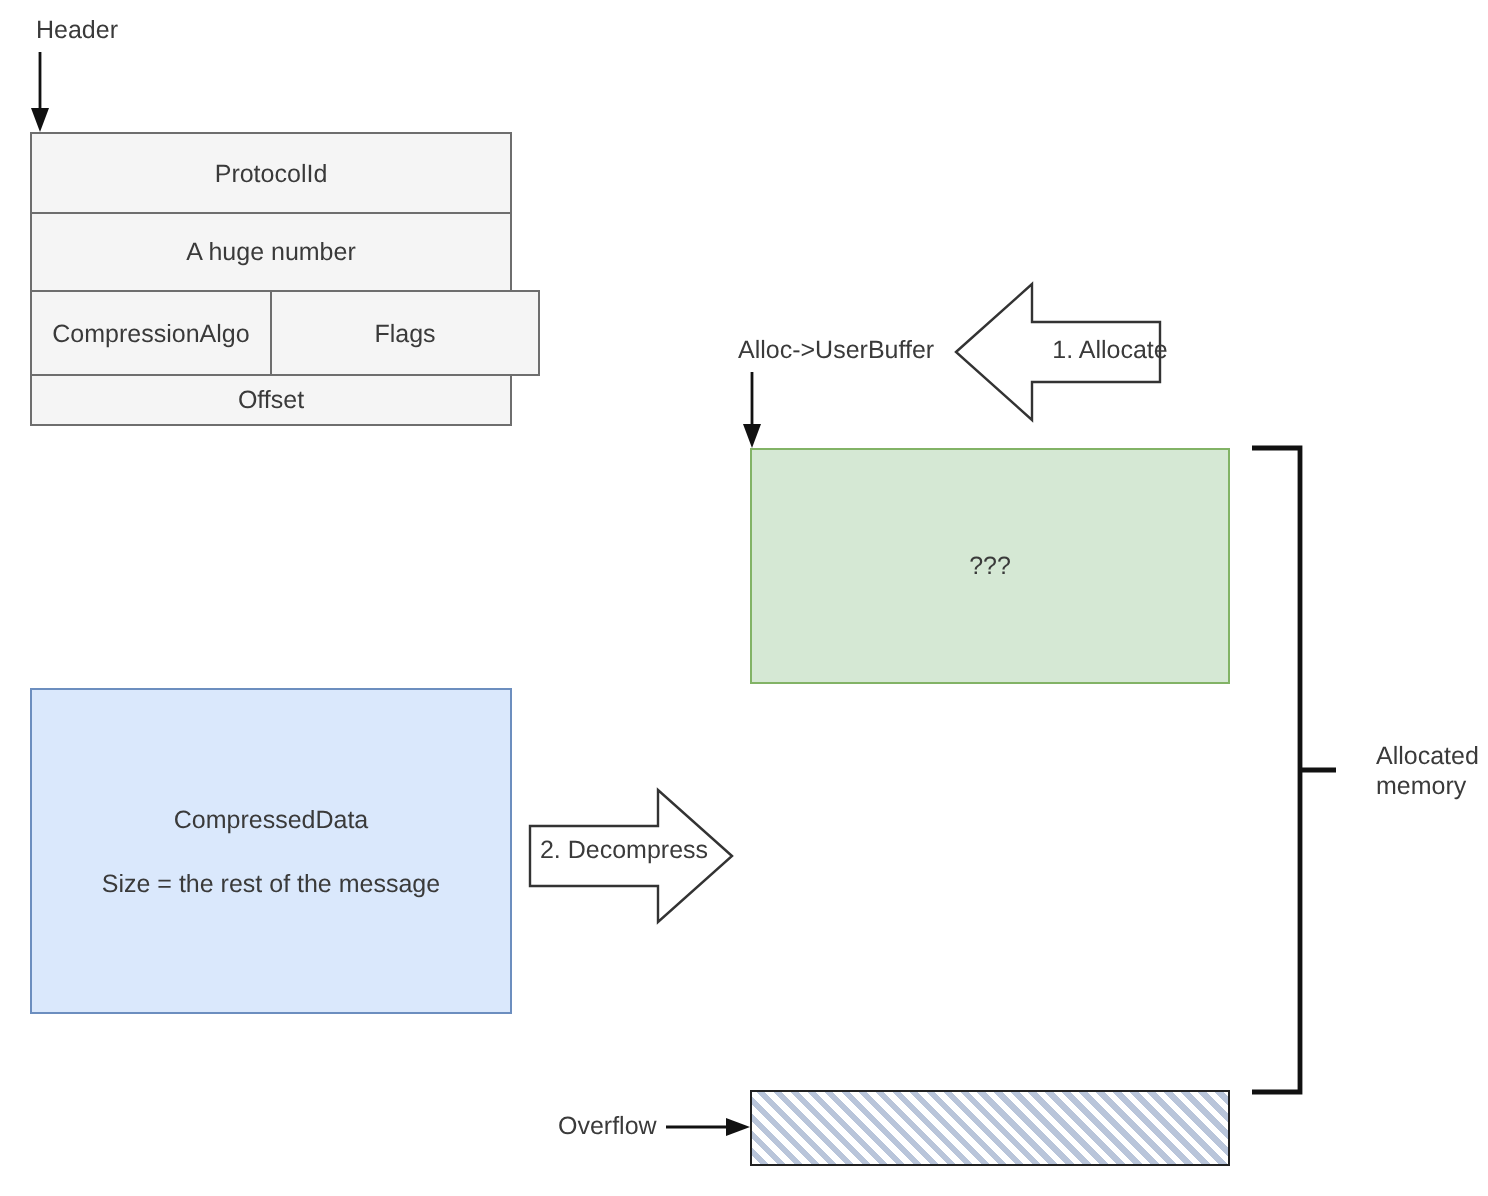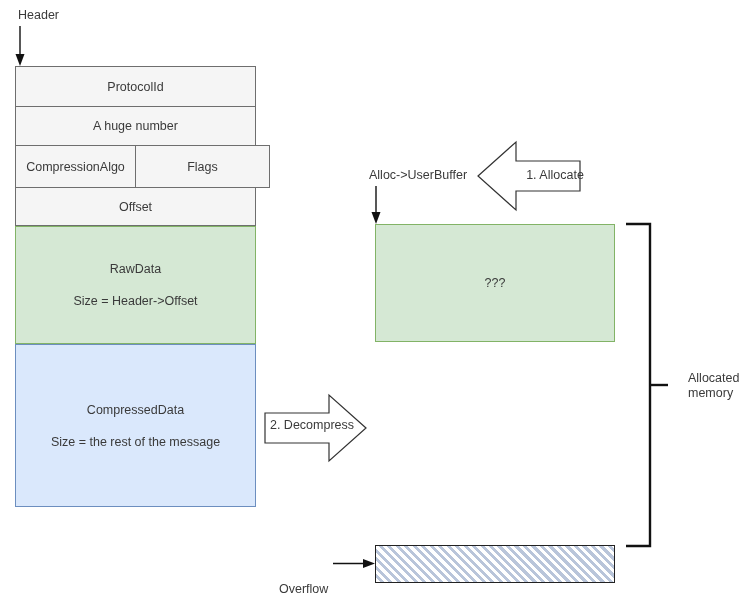--- a/index.html
+++ b/index.html
@@ -115,28 +115,24 @@
   </div>
 
   <div class="abs hdr-row center-text" style="left:15px; top:145px; width:121px; height:43px;">
     <span>CompressionAlgo</span>
   </div>
 
   <div class="abs hdr-row center-text" style="left:135px; top:145px; width:135px; height:43px;">
     <span>Flags</span>
   </div>
 
-  <div class="abs hdr-row center-text" style="left:15px; top:187px; width:241px; height:39px;">
+  <div class="abs hdr-row center-text" style="left:15px; top:187px; width:241px; height:26px;">
     <span>Offset</span>
   </div>
 
-  <div class="abs blk-green center-text" style="left:15px; top:226px; width:241px; height:118px;">
-    <span class="blk-label-title">RawData</span>
-    <span class="blk-label-sub">Size = Header-&gt;Offset</span>
-  </div>
 
   <div class="abs blk-blue center-text" style="left:15px; top:344px; width:241px; height:163px;">
     <span class="blk-label-title">CompressedData</span>
     <span class="blk-label-sub">Size = the rest of the message</span>
   </div>
 
   <svg class="abs" width="110" height="72" style="left:476px; top:140px;">
     <polygon class="arrow-shape" points="2,36 40,2 40,21 104,21 104,51 40,51 40,70"></polygon>
   </svg>
   <div class="abs lbl center-text" style="left:516px; top:164px; width:78px; height:22px;">
@@ -157,21 +153,21 @@
 
   <div class="abs mem-overflow" style="left:375px; top:545px; width:240px; height:38px;"></div>
 
   <svg class="abs" width="106" height="70" style="left:263px; top:393px;">
     <polygon class="arrow-shape" points="103,35 66,2 66,20 2,20 2,50 66,50 66,68"></polygon>
   </svg>
   <div class="abs lbl center-text" style="left:266px; top:414px; width:92px; height:22px;">
     <span>2. Decompress</span>
   </div>
 
-  <div class="abs lbl" style="left:279px; top:582px;">Overflow</div>
+  <div class="abs lbl" style="left:279px; top:556px;">Overflow</div>
 
   <svg class="abs" width="46" height="16" style="left:333px; top:556px;">
     <line x1="0" y1="7.5" x2="34" y2="7.5" class="stroke-dark" stroke-width="1.4"></line>
     <polygon points="42,7.5 30,3 30,12" fill="#111111"></polygon>
   </svg>
 
   <svg class="abs" width="46" height="330" style="left:624px; top:222px;">
     <path class="bracket" d="M 2,2 L 26,2 L 26,324 L 2,324"></path>
     <line x1="26" y1="163" x2="44" y2="163" class="bracket"></line>
   </svg>

